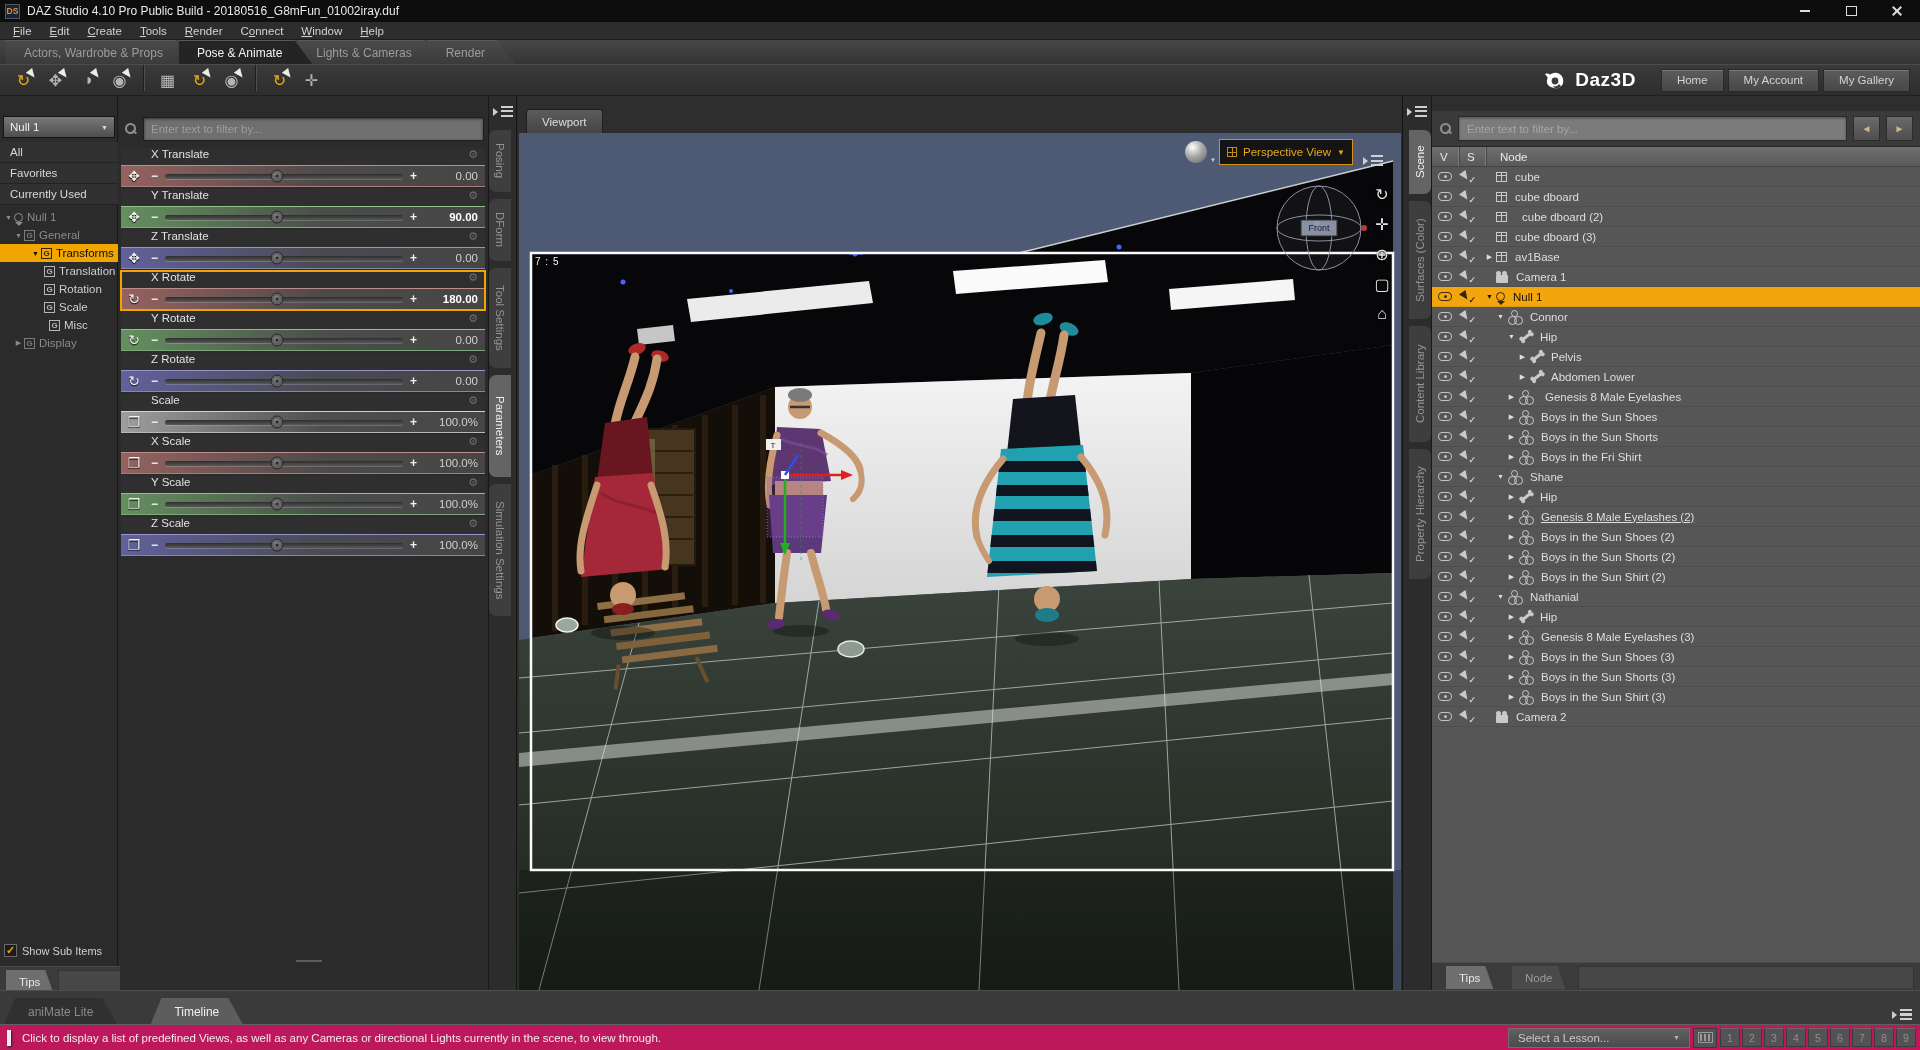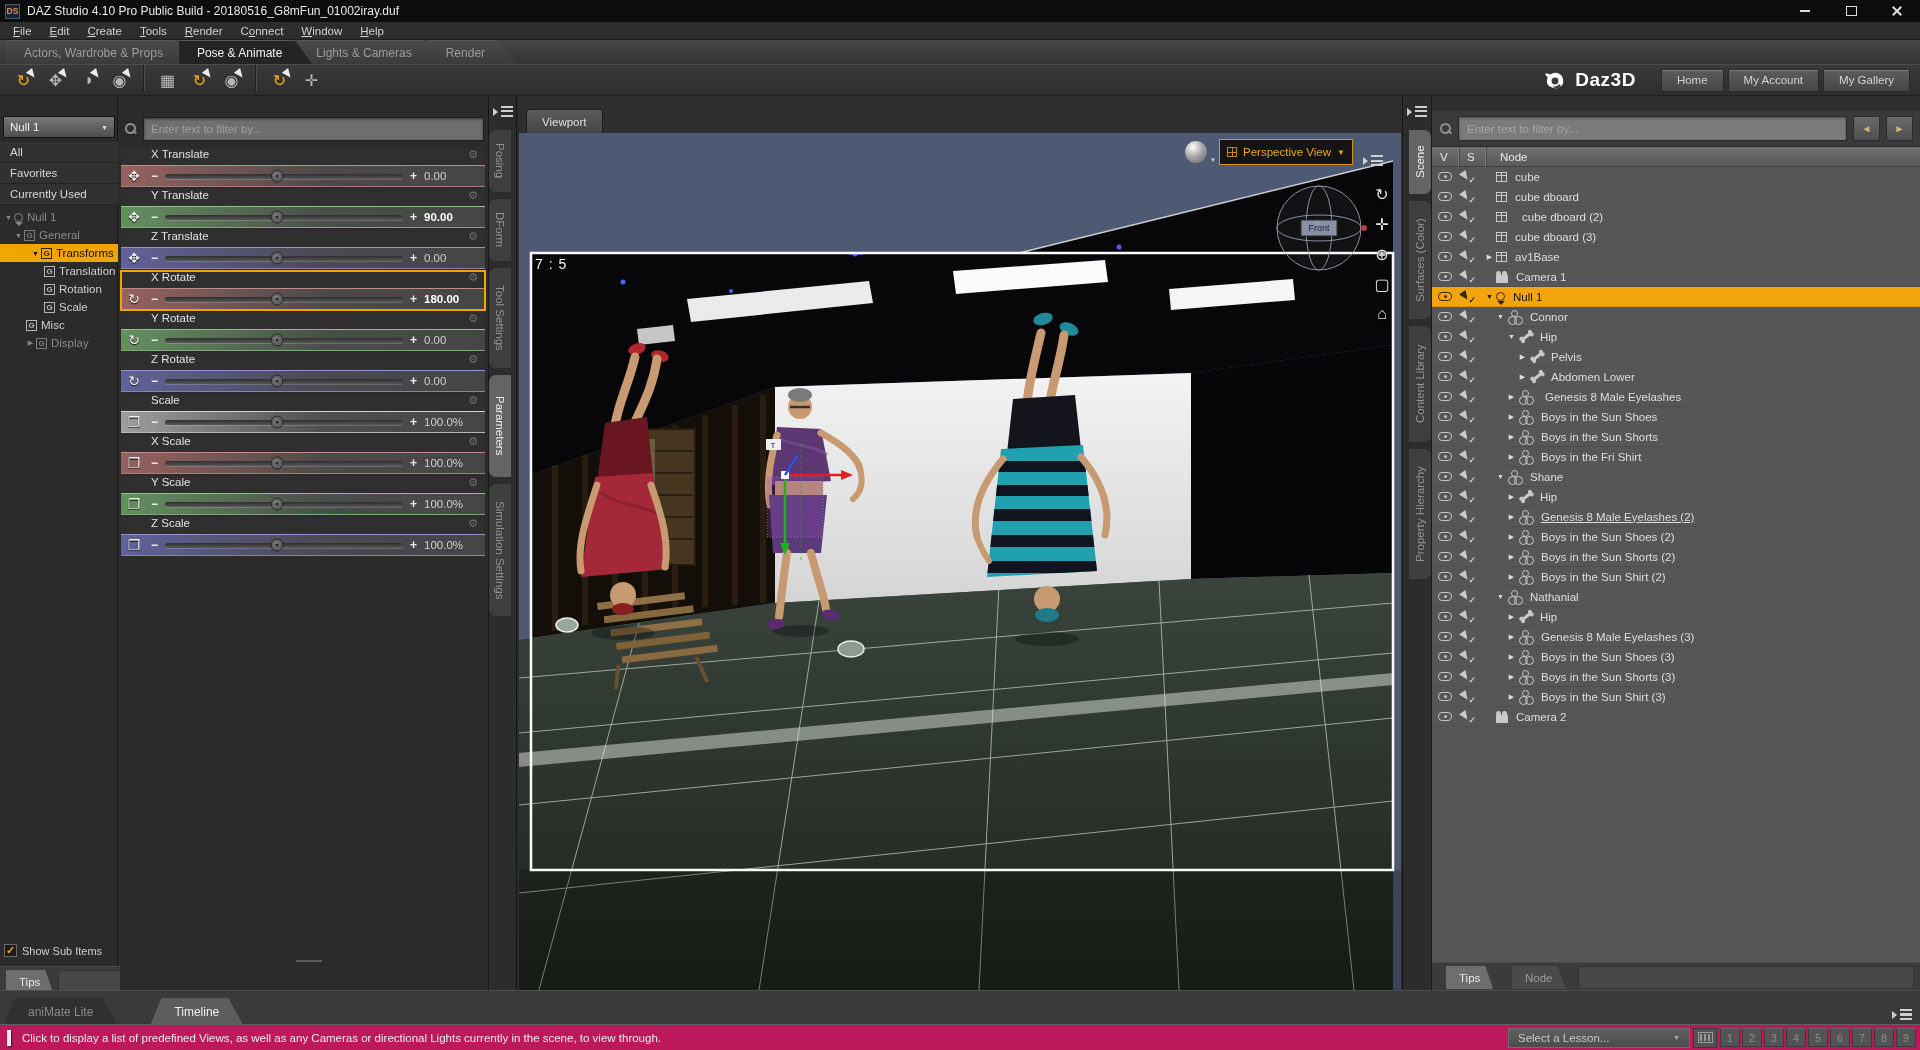--- a/index.html
+++ b/index.html
@@ -78,39 +78,39 @@
 .pslider{height:22px;display:flex;align-items:center;gap:6px;padding:0 7px 0 3px}
 .tint-red .pslider{background:linear-gradient(90deg,#96625f,#4f4a4a 55%,#454545);border-top:1px solid #bd8d8d;border-bottom:1px solid #a97c7c}
 .tint-green .pslider{background:linear-gradient(90deg,#64905e,#4a4f4a 55%,#454545);border-top:1px solid #93c08c;border-bottom:1px solid #7fa87a}
 .tint-blue .pslider{background:linear-gradient(90deg,#61619c,#4a4a52 55%,#454545);border-top:1px solid #9595cc;border-bottom:1px solid #8484ba}
 .tint-grey .pslider{background:linear-gradient(90deg,#9e9e9e,#4f4f4f 55%,#454545);border-top:1px solid #d2d2d2;border-bottom:1px solid #b8b8b8}
 .picon{width:20px;text-align:center;color:#f0f0f0;font-size:14px;flex:none;text-shadow:0 1px 1px #000}
 .pm{color:#f2f2f2;font-weight:bold;width:9px;text-align:center;font-size:12px;flex:none}
 .track{flex:1;height:5px;background:linear-gradient(#2e2e2e,#585858);border-radius:3px;position:relative;box-shadow:0 1px 0 rgba(255,255,255,.18)}
 .thumb{position:absolute;left:47%;top:50%;transform:translate(-50%,-50%);width:13px;height:13px;border-radius:50%;background:radial-gradient(circle at 35% 30%,#828282,#4a4a4a);border:1px solid #262626;box-shadow:inset 0 0 0 2px #606060}
 .thumb::after{content:"";position:absolute;left:50%;top:50%;width:3px;height:3px;margin:-1.5px;border-radius:50%;background:#2a2a2a}
-.pvalue{width:54px;color:#cfcfcf;font-size:11.5px;flex:none}
+.pvalue{width:54px;text-align:right;color:#cfcfcf;font-size:11.5px;flex:none}
 .pvalue.bold{color:#fff;font-weight:bold}
 #params-grip{left:176px;top:864px}
 
 #left-strip{position:absolute;left:489px;top:96px;width:28px;height:894px;background:#2c2c2c;border-right:1px solid #141414;display:flex;flex-direction:column;align-items:center}
 #right-strip{position:absolute;left:1402px;top:96px;width:29px;height:894px;background:#2c2c2c;border-left:1px solid #141414;display:flex;flex-direction:column;align-items:center}
 .pmenu{width:20px;height:16px;margin:8px 0 10px;position:relative;flex:none}
 .pmenu::before{content:"";position:absolute;left:0;top:4px;border-top:4px solid transparent;border-bottom:4px solid transparent;border-left:5px solid #cfcfcf}
 .pmenu::after{content:"";position:absolute;right:0;top:2px;width:12px;height:11px;background:repeating-linear-gradient(#cfcfcf 0 2px,transparent 2px 4.5px)}
 .vtab{writing-mode:vertical-rl;display:flex;align-items:center;justify-content:center;width:22px;color:#949494;background:#3e3e3e;margin-bottom:7px;font-size:11.5px;flex:none}
 #left-strip .vtab{border-radius:7px 0 0 7px;margin-right:5px}
 #right-strip .vtab{transform:rotate(180deg);border-radius:7px 0 0 7px;margin-left:5px}
 .vtab.on{background:#646464;color:#f0f0f0}
 
 #viewport-panel{position:absolute;left:518px;top:96px;width:884px;height:894px;background:#2e2e2e}
 #vp-tab{position:absolute;left:8px;top:13px;height:24px;padding:0 15px;background:linear-gradient(#5c5c5c,#454545);border:1px solid #1f1f1f;border-bottom:none;border-radius:3px 3px 0 0;color:#dedede;display:flex;align-items:center;font-size:11.5px}
 #vp-canvas{position:absolute;left:1px;top:37px;width:882px;height:857px;background:#4E5A74;overflow:hidden}
 #vp-canvas svg{position:absolute;left:0;top:0}
-#aspect-label{position:absolute;left:16px;top:123px;color:#f4f4f4;font-size:14px;letter-spacing:1px}
+#aspect-label{position:absolute;left:16px;top:123px;color:#f4f4f4;font-size:10px;letter-spacing:1px}
 #vp-sphere{position:absolute;left:666px;top:8px;width:22px;height:22px;border-radius:50%;background:radial-gradient(circle at 35% 28%,#ffffff,#a8a8a8 45%,#5e5e5e)}
 #vp-sphere::after{content:"▼";position:absolute;right:-9px;bottom:0;font-size:6px;color:#d0d0d0}
 #vp-view-dd{position:absolute;left:700px;top:6px;width:134px;height:26px;background:#141414;border:1px solid #D79215;display:flex;align-items:center;gap:6px;padding:0 7px;color:#E9A81B;font-size:11.5px}
 #vp-view-dd .caret{margin-left:auto;font-size:8px;color:#E9A81B}
 .wicon{width:10px;height:10px;border:1px solid #c08a18;position:relative;flex:none}
 .wicon::before{content:"";position:absolute;left:4px;top:0;bottom:0;width:1px;background:#c08a18}
 .wicon::after{content:"";position:absolute;top:4px;left:0;right:0;height:1px;background:#c08a18}
 #vp-menu{position:absolute;left:844px;top:12px}
 .vp-side{position:absolute;left:850px;width:26px;height:26px;display:flex;align-items:center;justify-content:center;color:#e4e4e4;font-size:16px;text-shadow:0 1px 2px #000}
 
@@ -261,26 +261,26 @@
       <div class="ltrow" style="padding-left: 33px;">
         <span class="arr none"></span>
         <span class="gicon"></span>
         <span>Rotation</span>
       </div>
       <div class="ltrow" style="padding-left: 33px;">
         <span class="arr none"></span>
         <span class="gicon"></span>
         <span>Scale</span>
       </div>
-      <div class="ltrow" style="padding-left: 15px;">
+      <div class="ltrow" style="padding-left: 38px;">
         <span class="arr none"></span>
         <span class="gicon"></span>
         <span>Misc</span>
       </div>
-      <div class="ltrow dim" style="padding-left: 25px;">
+      <div class="ltrow dim" style="padding-left: 13px;">
         <span class="arr right"></span>
         <span class="gicon"></span>
         <span>Display</span>
       </div>
     </div>
   <div id="show-sub">
     <span class="cb"></span>
     <span>Show Sub Items</span>
   </div>
 </div>

